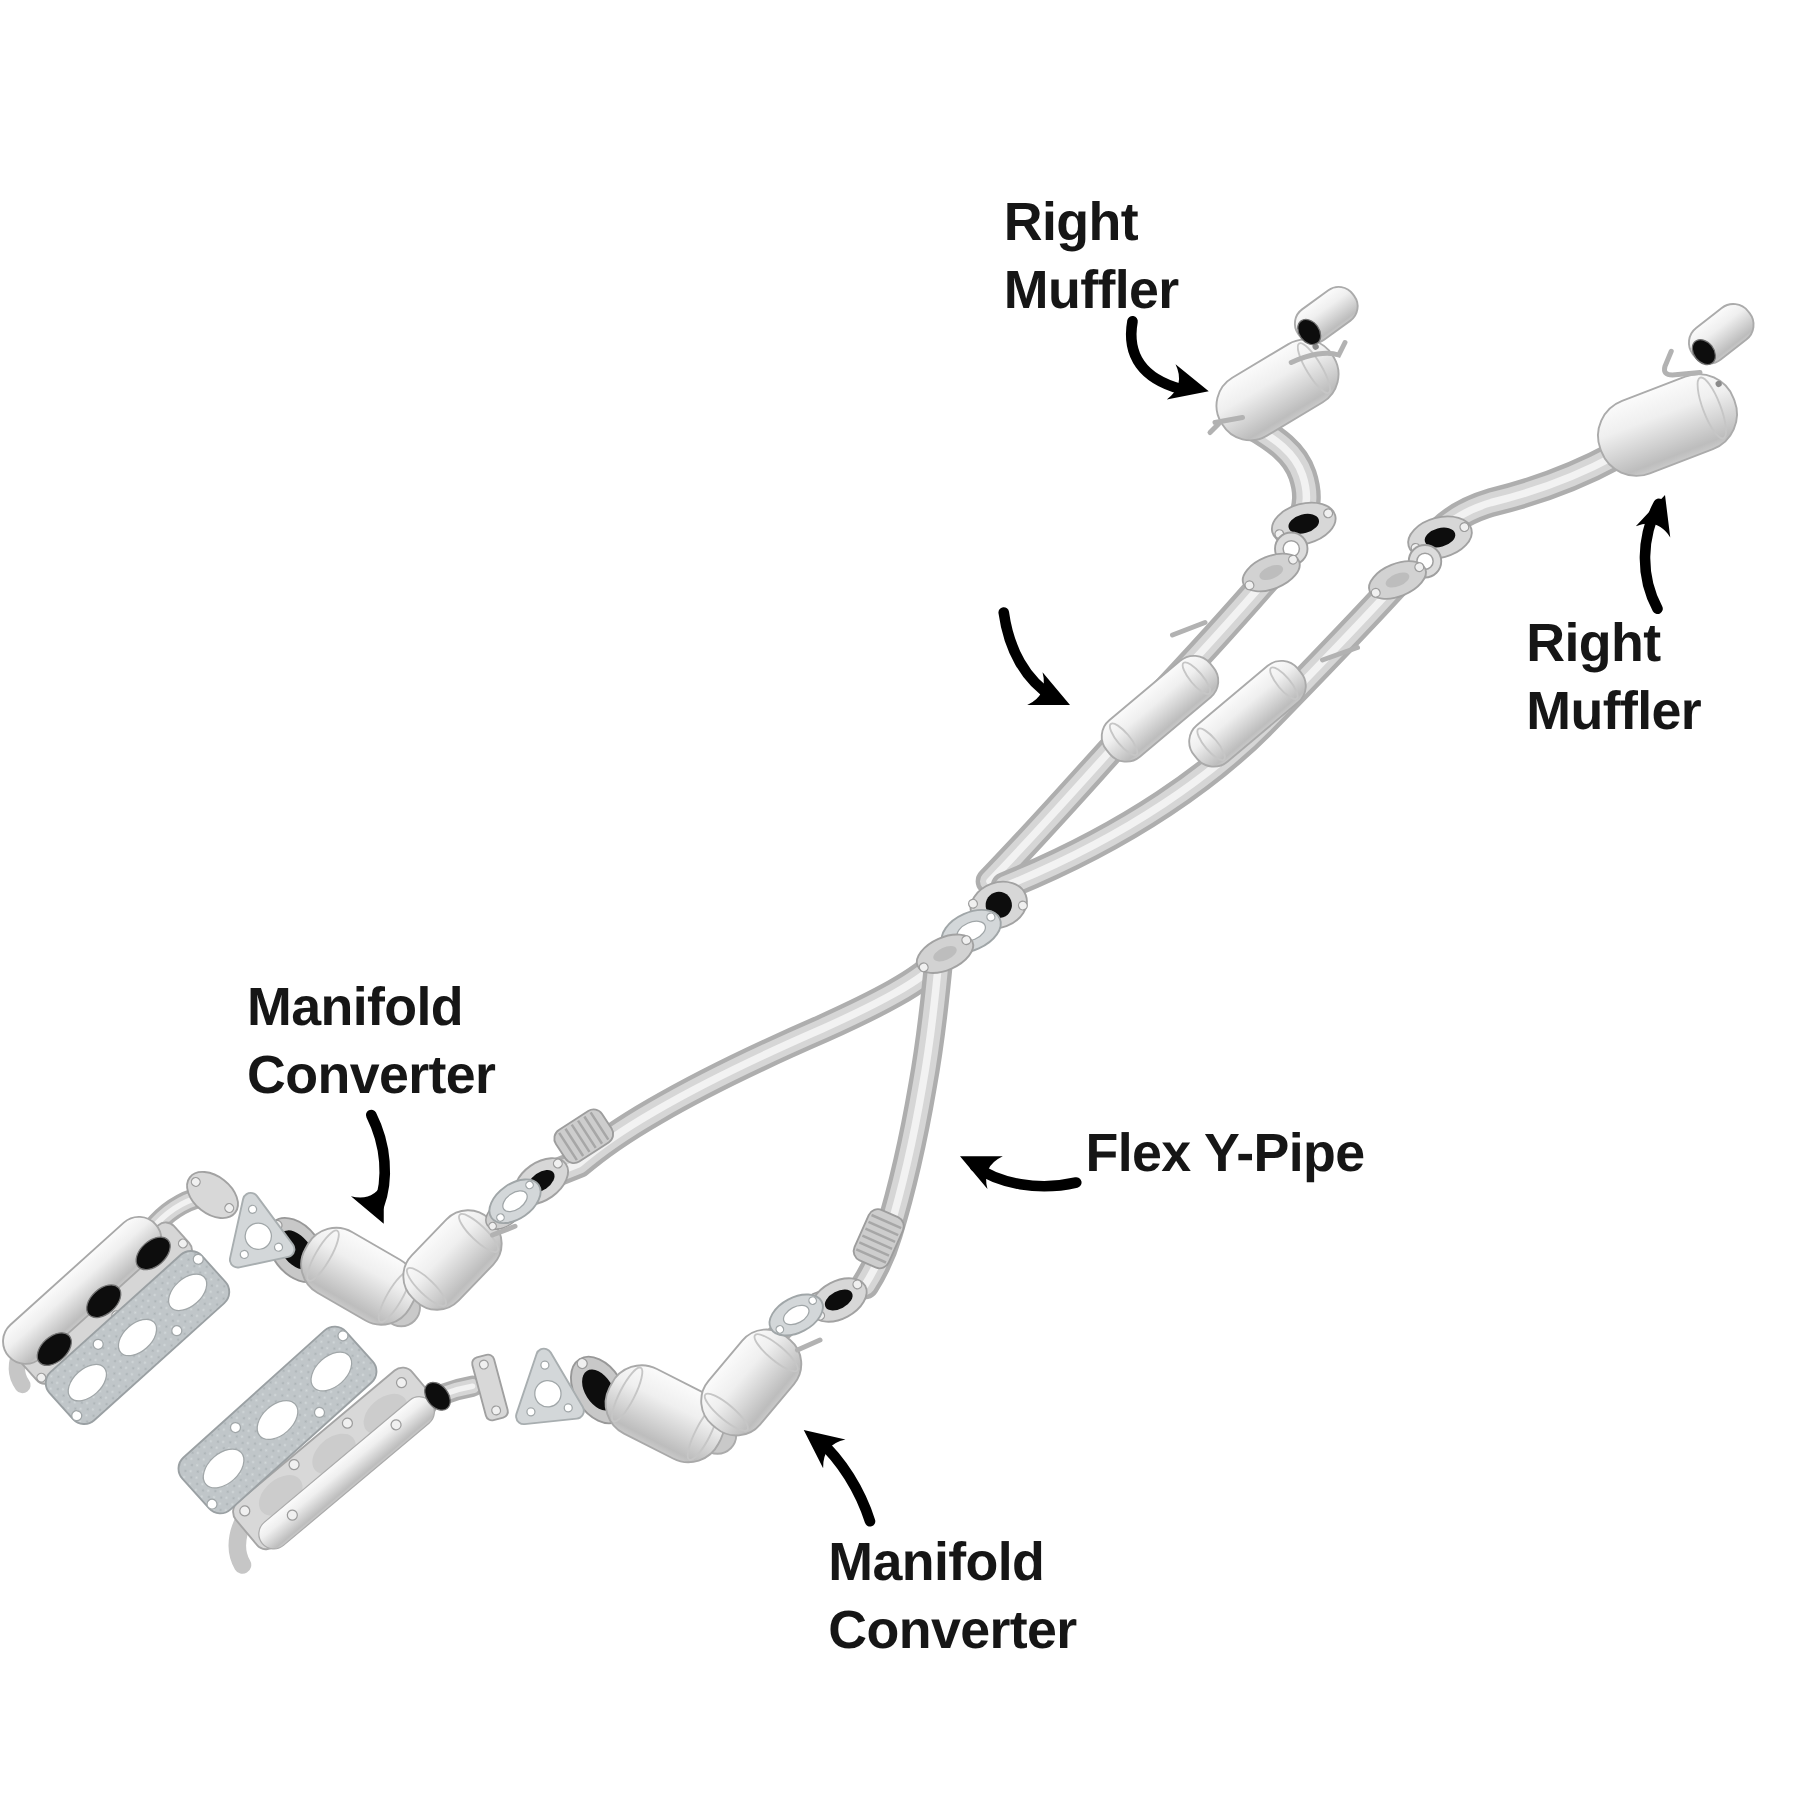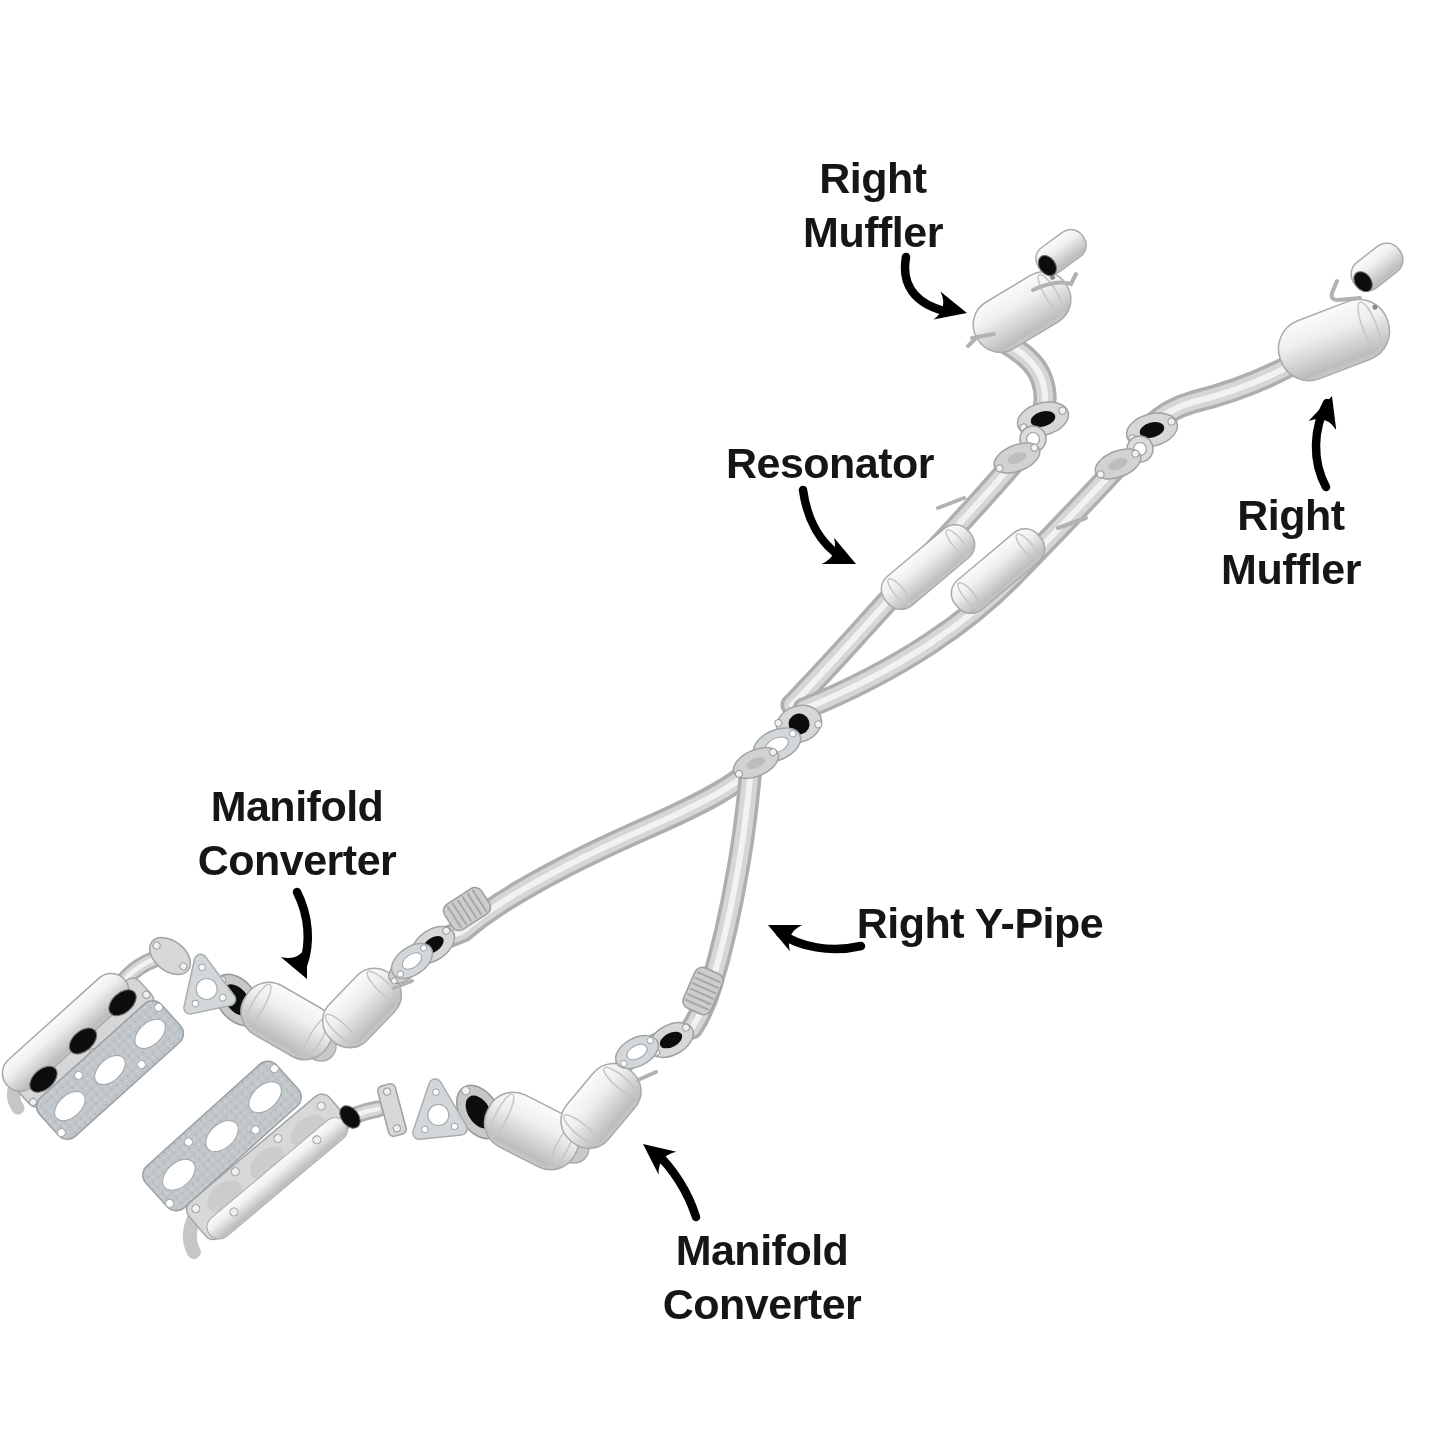--- a/index.html
+++ b/index.html
@@ -15,21 +15,20 @@
     overflow:hidden;
     font-family:"Liberation Sans",sans-serif;
   }
   .stage svg{position:absolute;left:0;top:0;}
   .label{
     position:absolute;
     transform:translateX(-50%);
     font:700 43px/1.26 "Liberation Sans",sans-serif;
     letter-spacing:-0.5px;
     color:var(--text);
-    text-align:center;
     white-space:nowrap;
   }
   
   .pb{fill:none;stroke:#aeaeae;stroke-width:23;stroke-linecap:round;stroke-linejoin:round}
   .pm{fill:none;stroke:#d6d6d6;stroke-width:16;stroke-linecap:round;stroke-linejoin:round}
   .ph{fill:none;stroke:#f2f2f2;stroke-width:6;stroke-linecap:round;stroke-linejoin:round}
   .thin .pb{stroke-width:17}
   .thin .pm{stroke-width:11.5}
   .thin .ph{stroke-width:4.5}
   .bolt{fill:#f0f0f0;stroke:#9c9c9c;stroke-width:1}
@@ -407,28 +406,25 @@
 </svg>
 
 <div class="label" style="left:873px;top:151px">
   <div>Right</div>
   <div>Muffler</div>
 </div>
 <div class="label" style="left:1291px;top:488px">
   <div>Right</div>
   <div>Muffler</div>
 </div>
-<div class="label" style="left:830px;top:436px">
-  <div>Resonator</div>
-</div>
 <div class="label" style="left:297px;top:779px">
   <div>Manifold</div>
   <div>Converter</div>
 </div>
 <div class="label" style="left:980px;top:896px">
-  <div>Right Y-Pipe</div>
+  <div>Flex Y-Pipe</div>
 </div>
 <div class="label" style="left:762px;top:1223px">
   <div>Manifold</div>
   <div>Converter</div>
 </div>
 
 </div>
 
 </body></html>

